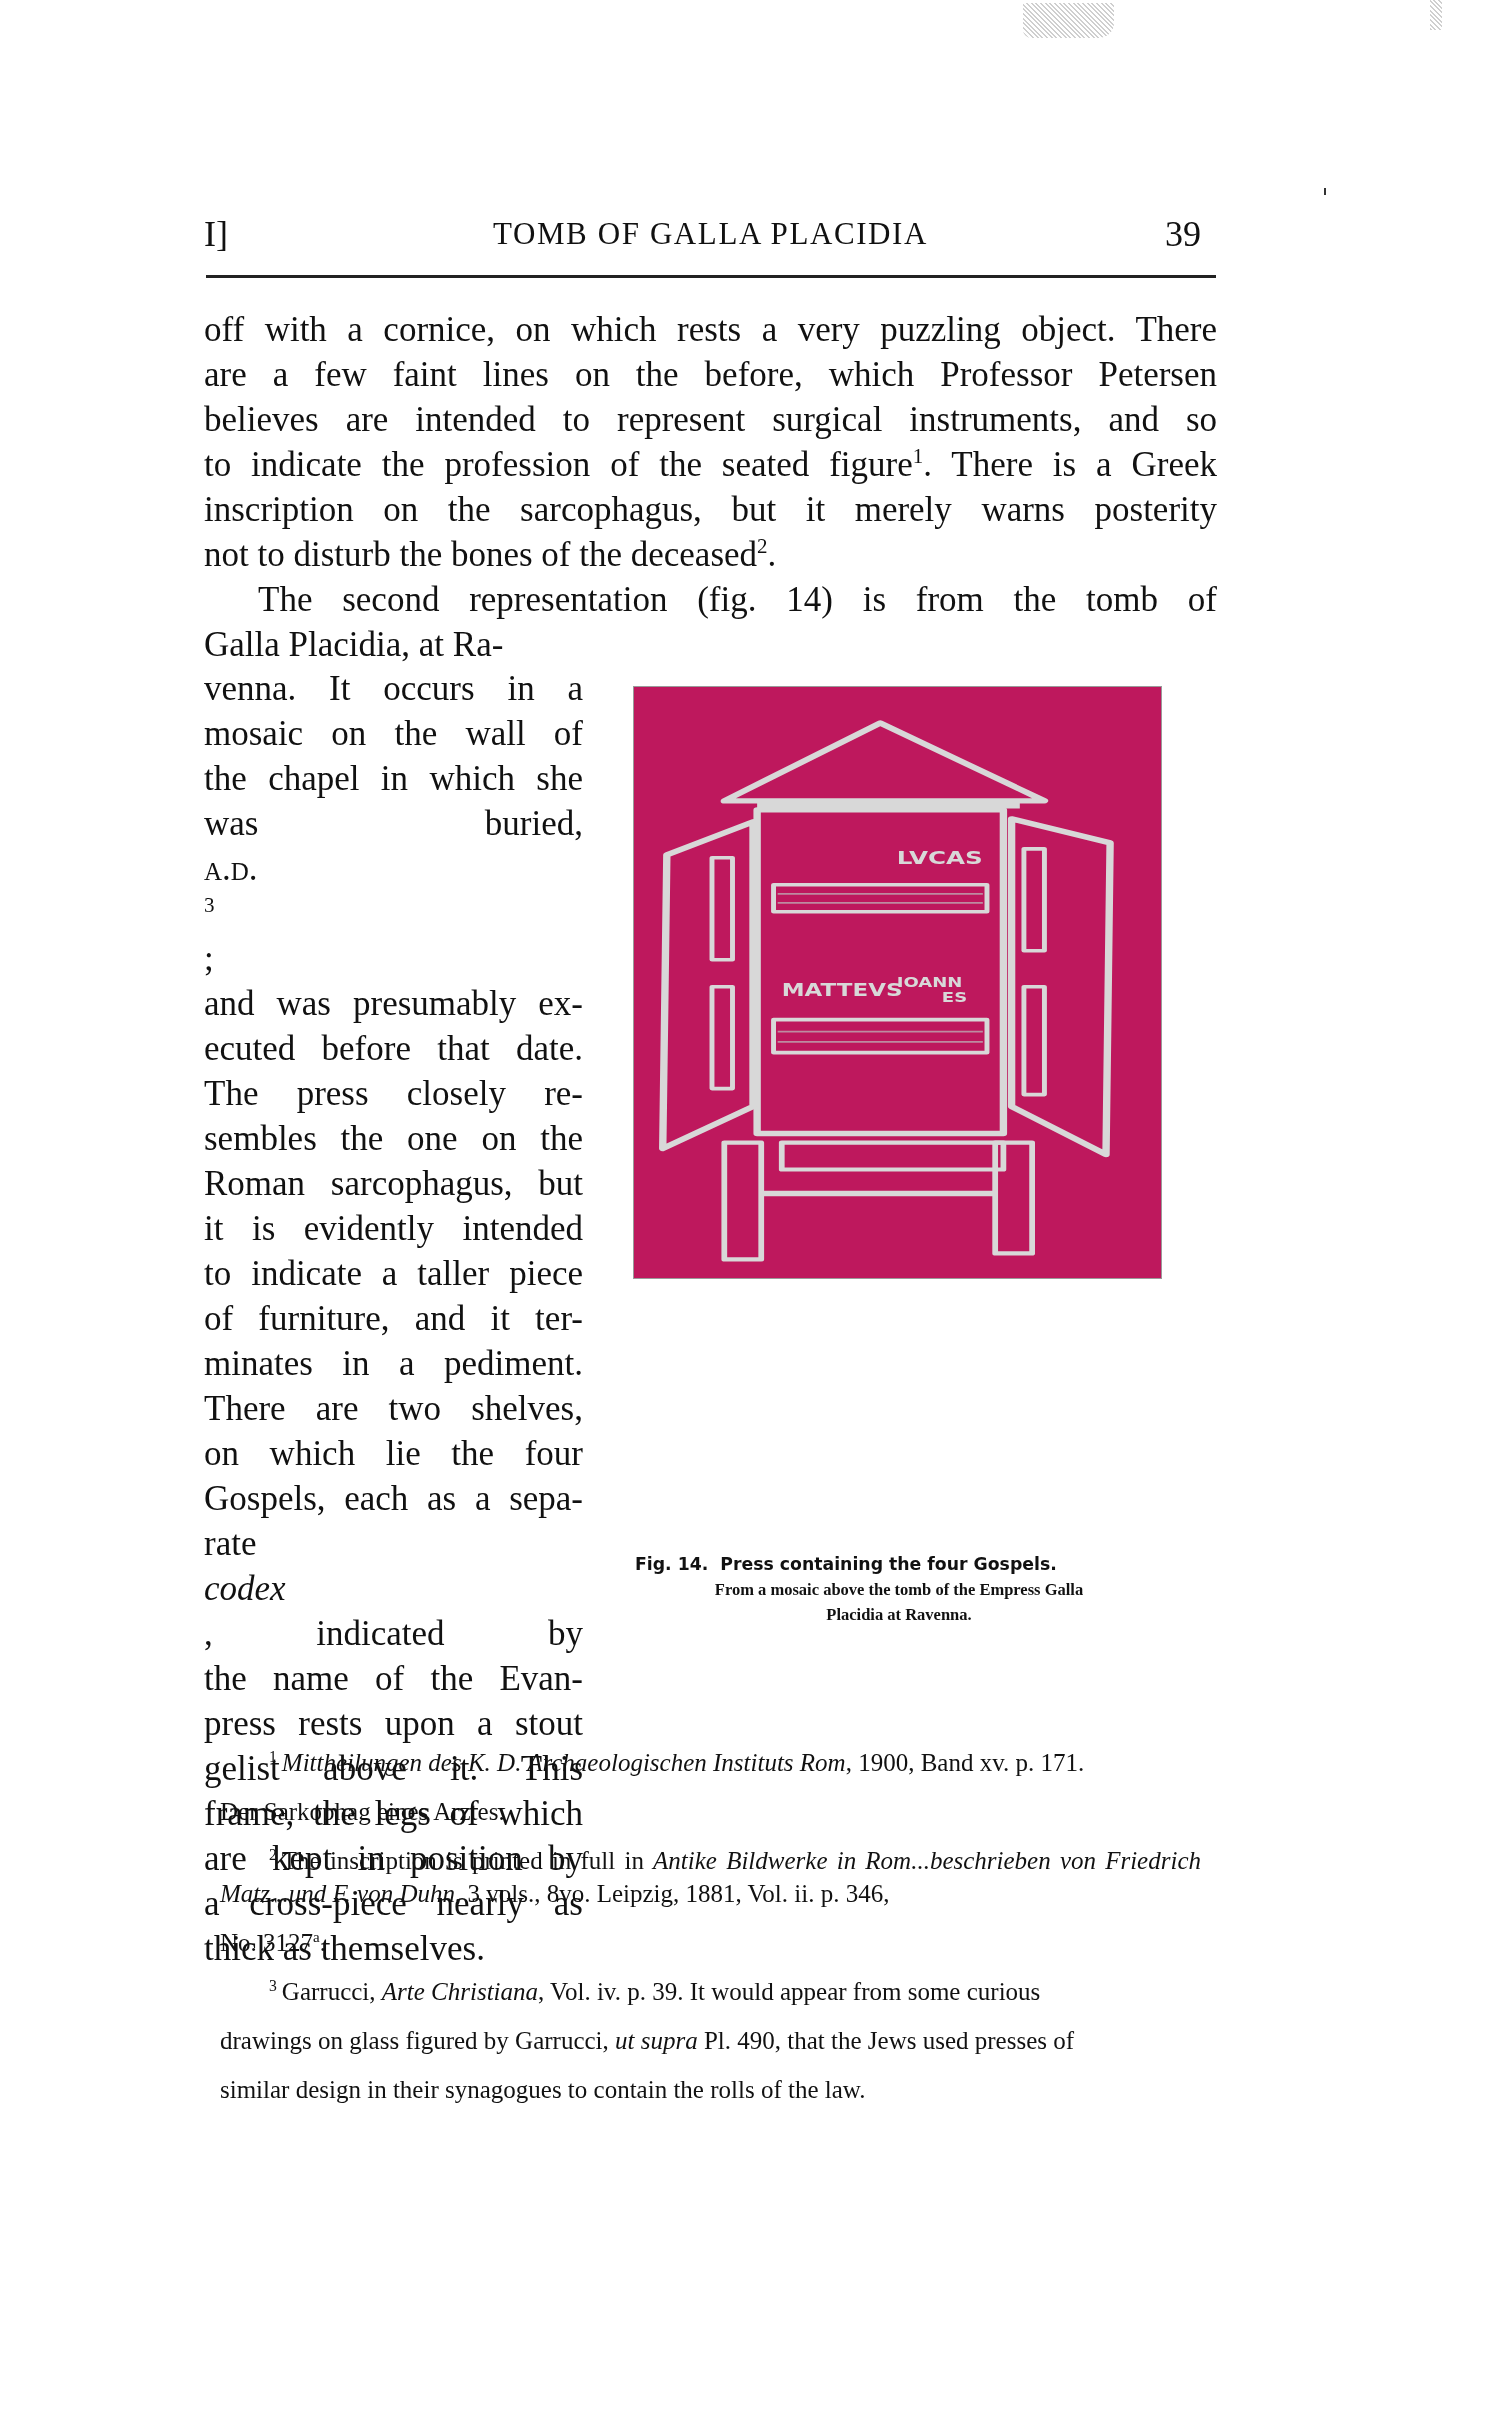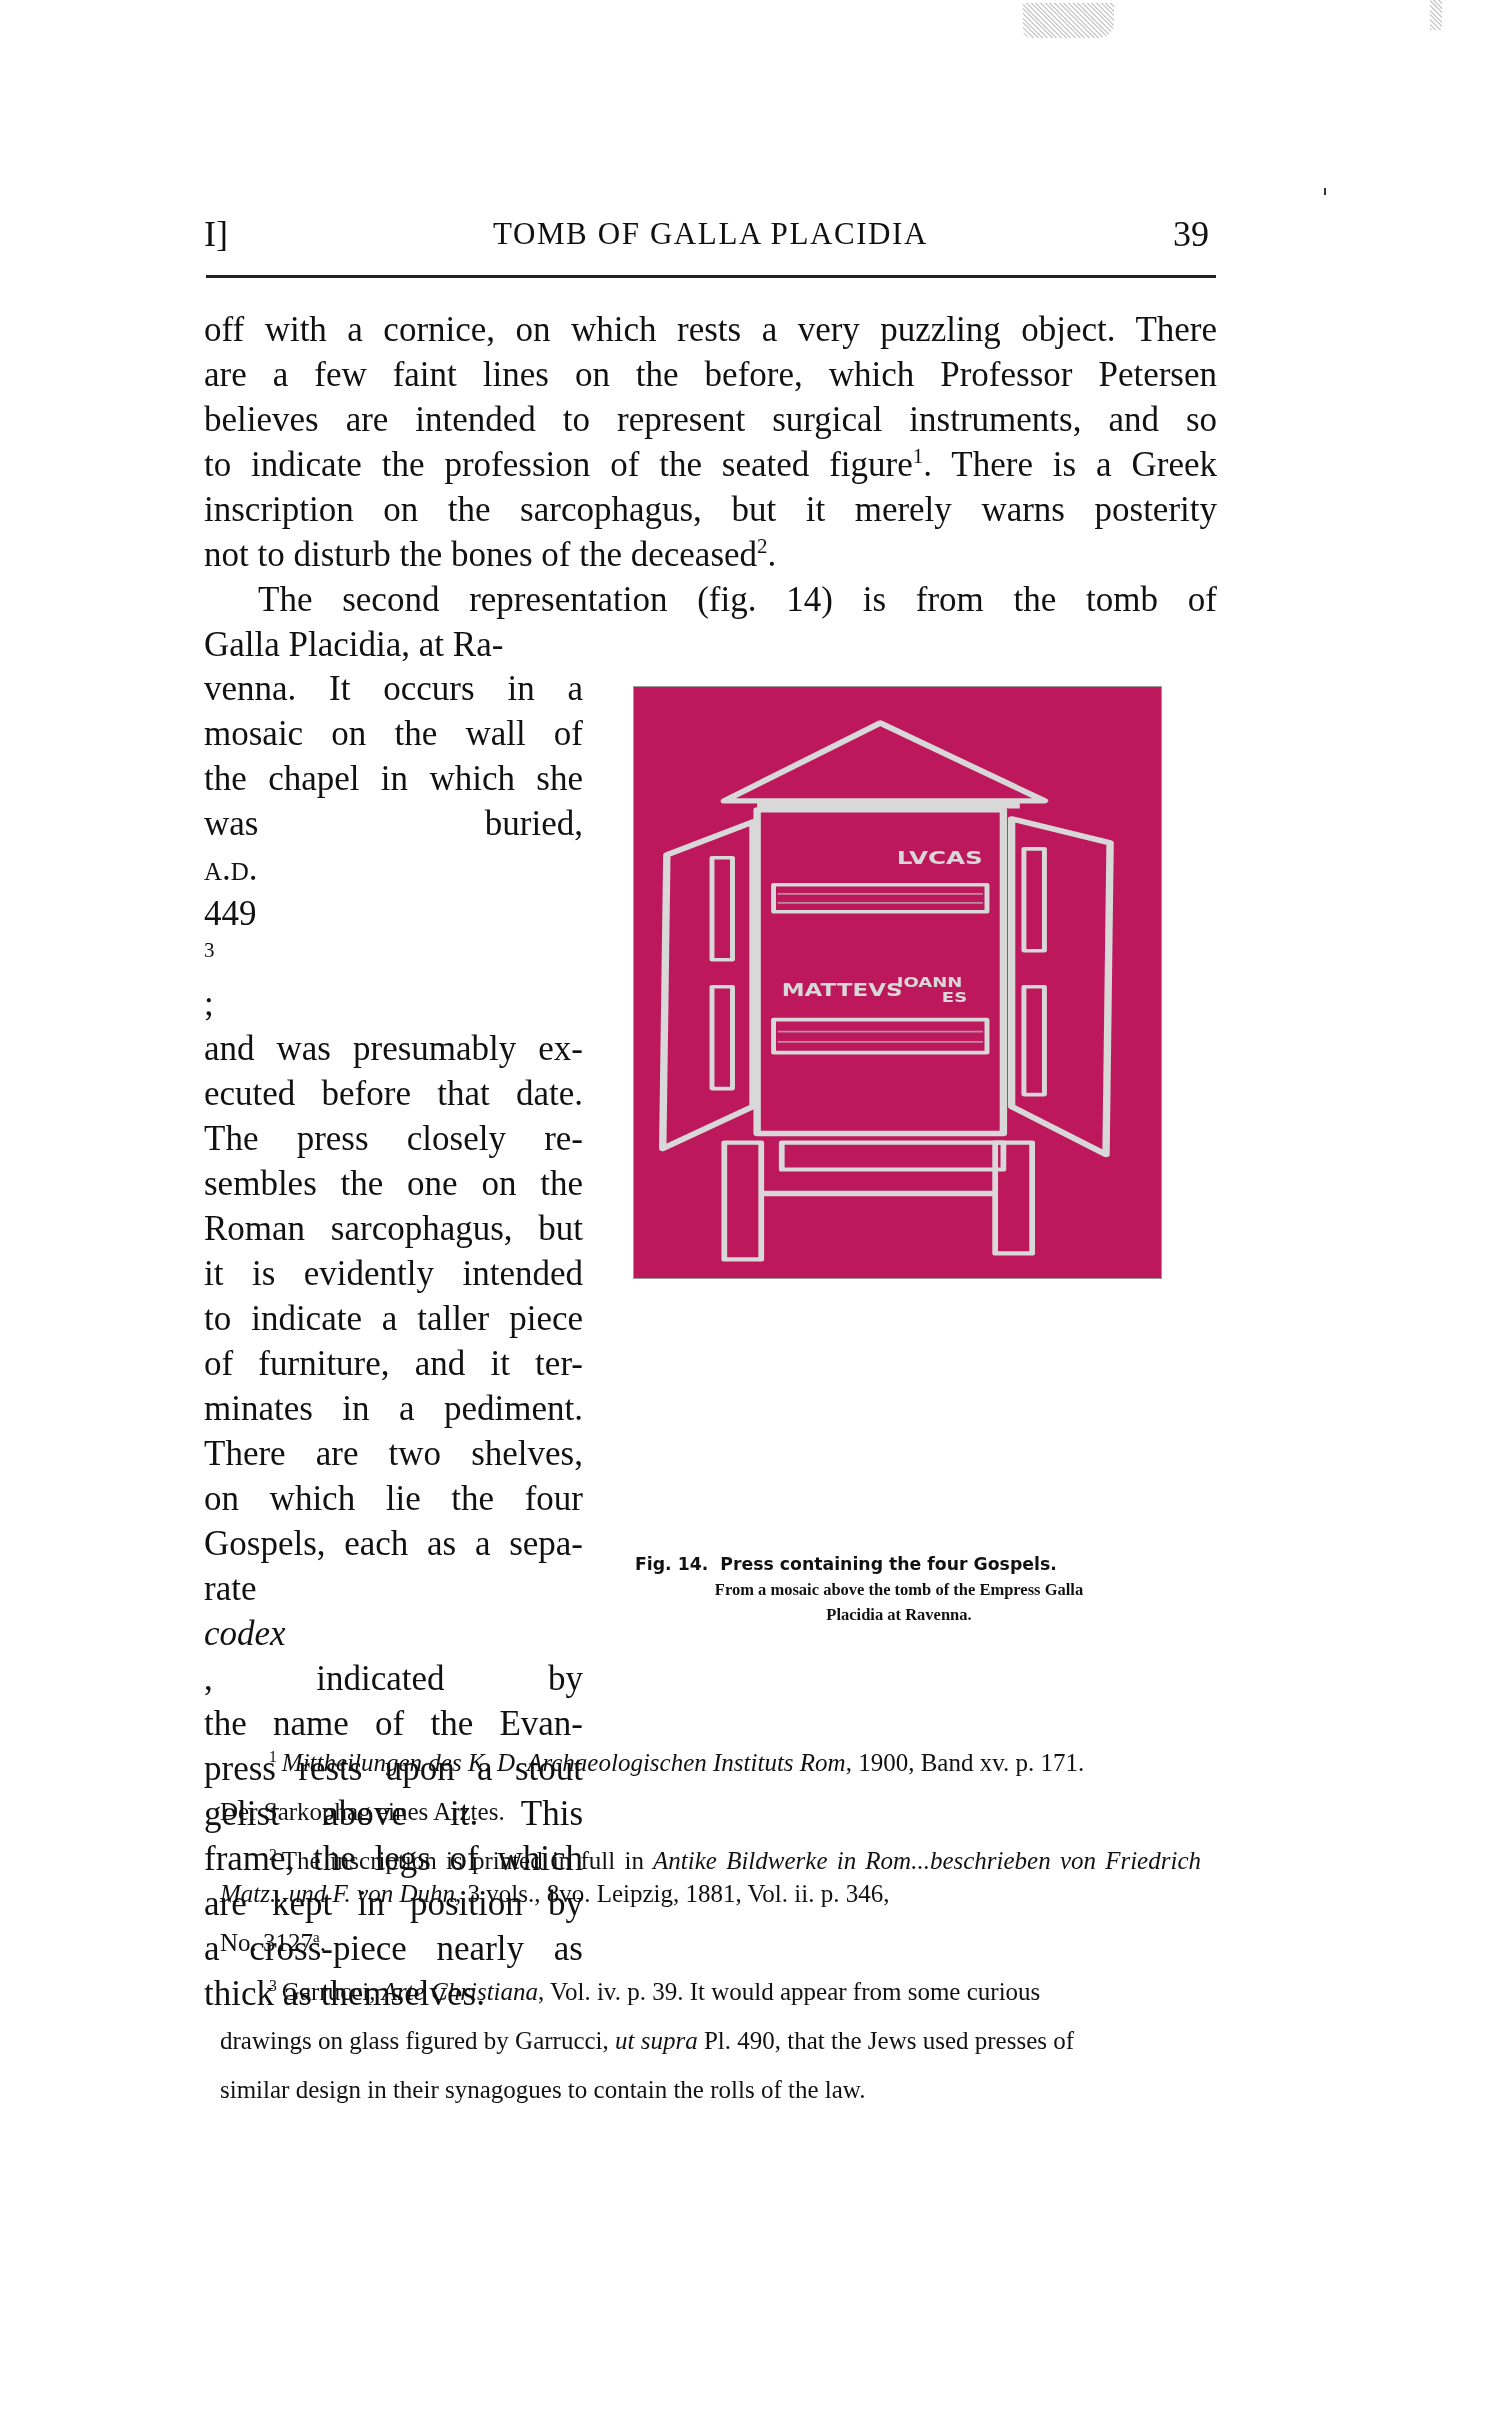--- a/index.html
+++ b/index.html
@@ -9,21 +9,21 @@
     .artifact-top { position: absolute; left: 1023px; top: 2.5px; width: 91px; height: 35px;
       background: repeating-linear-gradient(45deg, #cfcfcf 0 1.6px, #fff 1.6px 3.3px); border-radius: 0 0 15px 8.2px; }
     .artifact-edge { position: absolute; left: 1430px; top: 0; width: 11.5px; height: 30px;
       background: repeating-linear-gradient(45deg, #cfcfcf 0 1.6px, #fff 1.6px 3.3px); }
     .artifact-dot { position: absolute; left: 1324px; top: 188px; width: 1.6px; height: 6.6px; background: #333; }
 
     .running-head { position: absolute; left: 204px; top: 213px; width: 1013px; height: 46px; }
     .rh-left { position: absolute; left: 0; top: 0; font-size: 36px; }
     .rh-title { position: absolute; left: 0; right: 0; text-align: center; top: 3.3px;
       font-size: 31px; letter-spacing: 1.6px; }
-    .rh-page { position: absolute; right: 8px; top: 0; font-size: 36px; }
+    .rh-page { position: absolute; right: 16px; top: 0; font-size: 36px; }
     .rule { position: absolute; left: 206px; top: 275px; width: 1010px; height: 2.5px; background: #222; }
 
     .body-text { position: absolute; left: 204px; width: 1013px; font-size: 35px; line-height: 45px;
       text-align: justify; }
     .full { top: 307px; }
     .full p { margin: 0; text-align: justify; text-align-last: justify; }
     .full p.last { text-align-last: left; }
     .indent { text-indent: 54px; }
 
     .narrow { position: absolute; left: 204px; top: 666px; width: 379px; font-size: 35px; line-height: 45px; }
@@ -69,21 +69,21 @@
   <p>inscription on the sarcophagus, but it merely warns posterity</p>
   <p class="last"><span>not to disturb the bones of the deceased</span><sup>2</sup><span>.</span></p>
   <p class="indent">The second representation (fig. 14) is from the tomb of</p>
   <p class="last">Galla Placidia, at Ra-</p>
 </div>
 
 <div class="narrow" id="narrow">
     <p>venna.  It occurs in a</p>
     <p>mosaic on the wall of</p>
     <p>the chapel in which she</p>
-    <p><span>was buried, </span><span class="sc">a.d.</span> <span>449</span><sup>3</sup><span>;</span></p>
+    <p><span>was buried, </span><span class="sc">a.d.</span> <sup>3</sup><span>;</span></p>
     <p>and was presumably ex-</p>
     <p>ecuted before that date.</p>
     <p>The press closely re-</p>
     <p>sembles the one on the</p>
     <p>Roman sarcophagus, but</p>
     <p>it is evidently intended</p>
     <p>to indicate a taller piece</p>
     <p>of furniture, and it ter-</p>
     <p>minates in a pediment.</p>
     <p>There are two shelves,</p>

